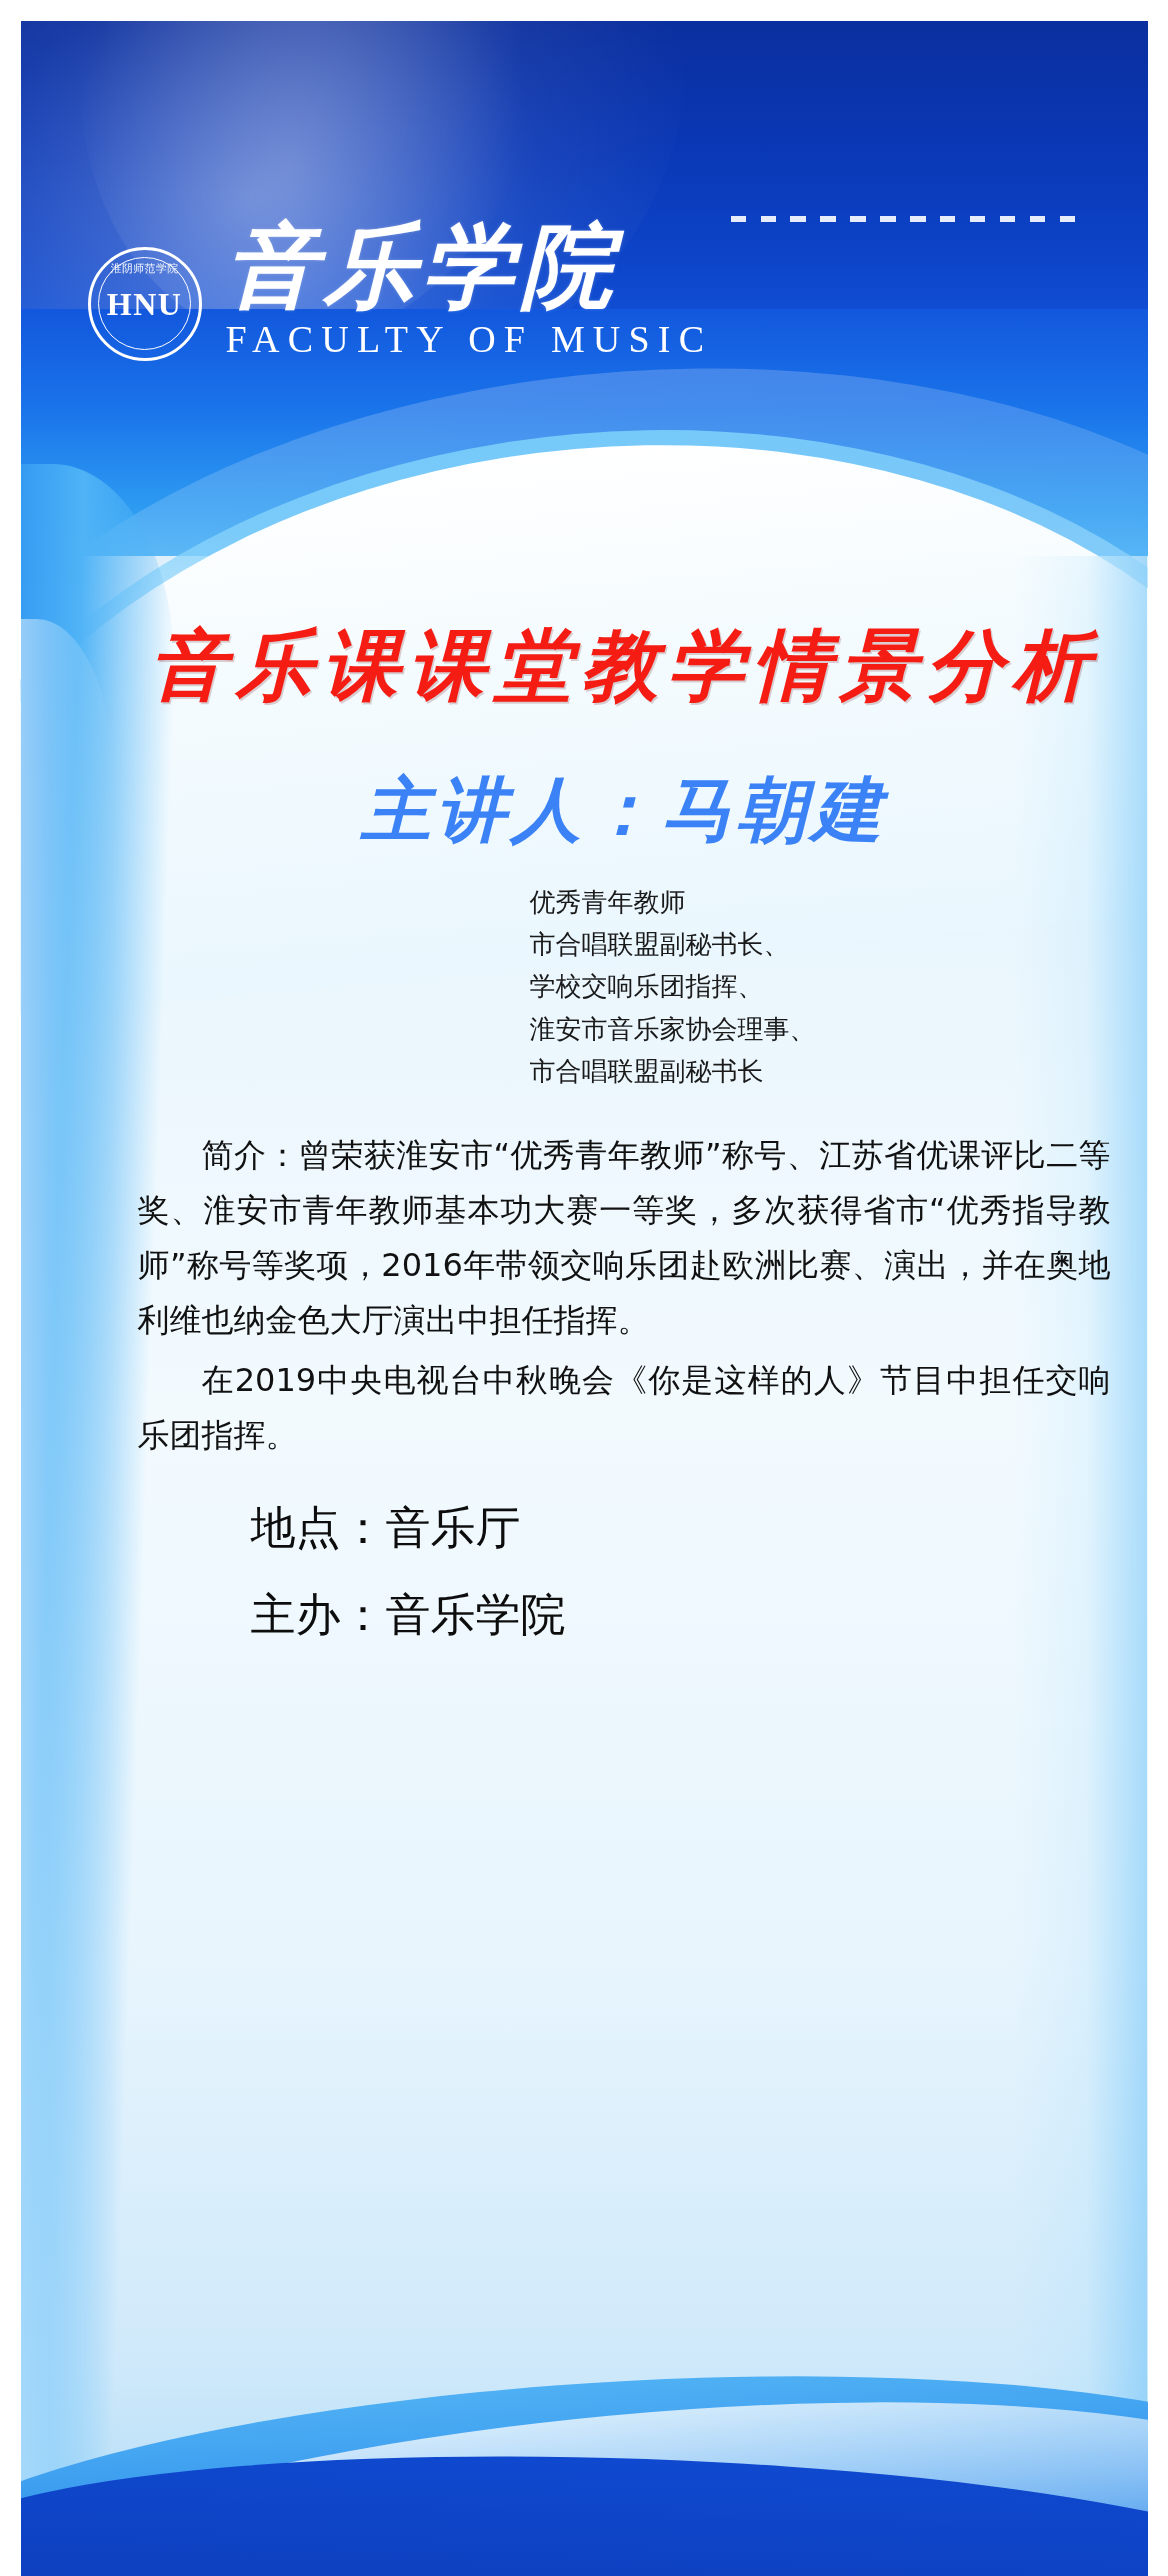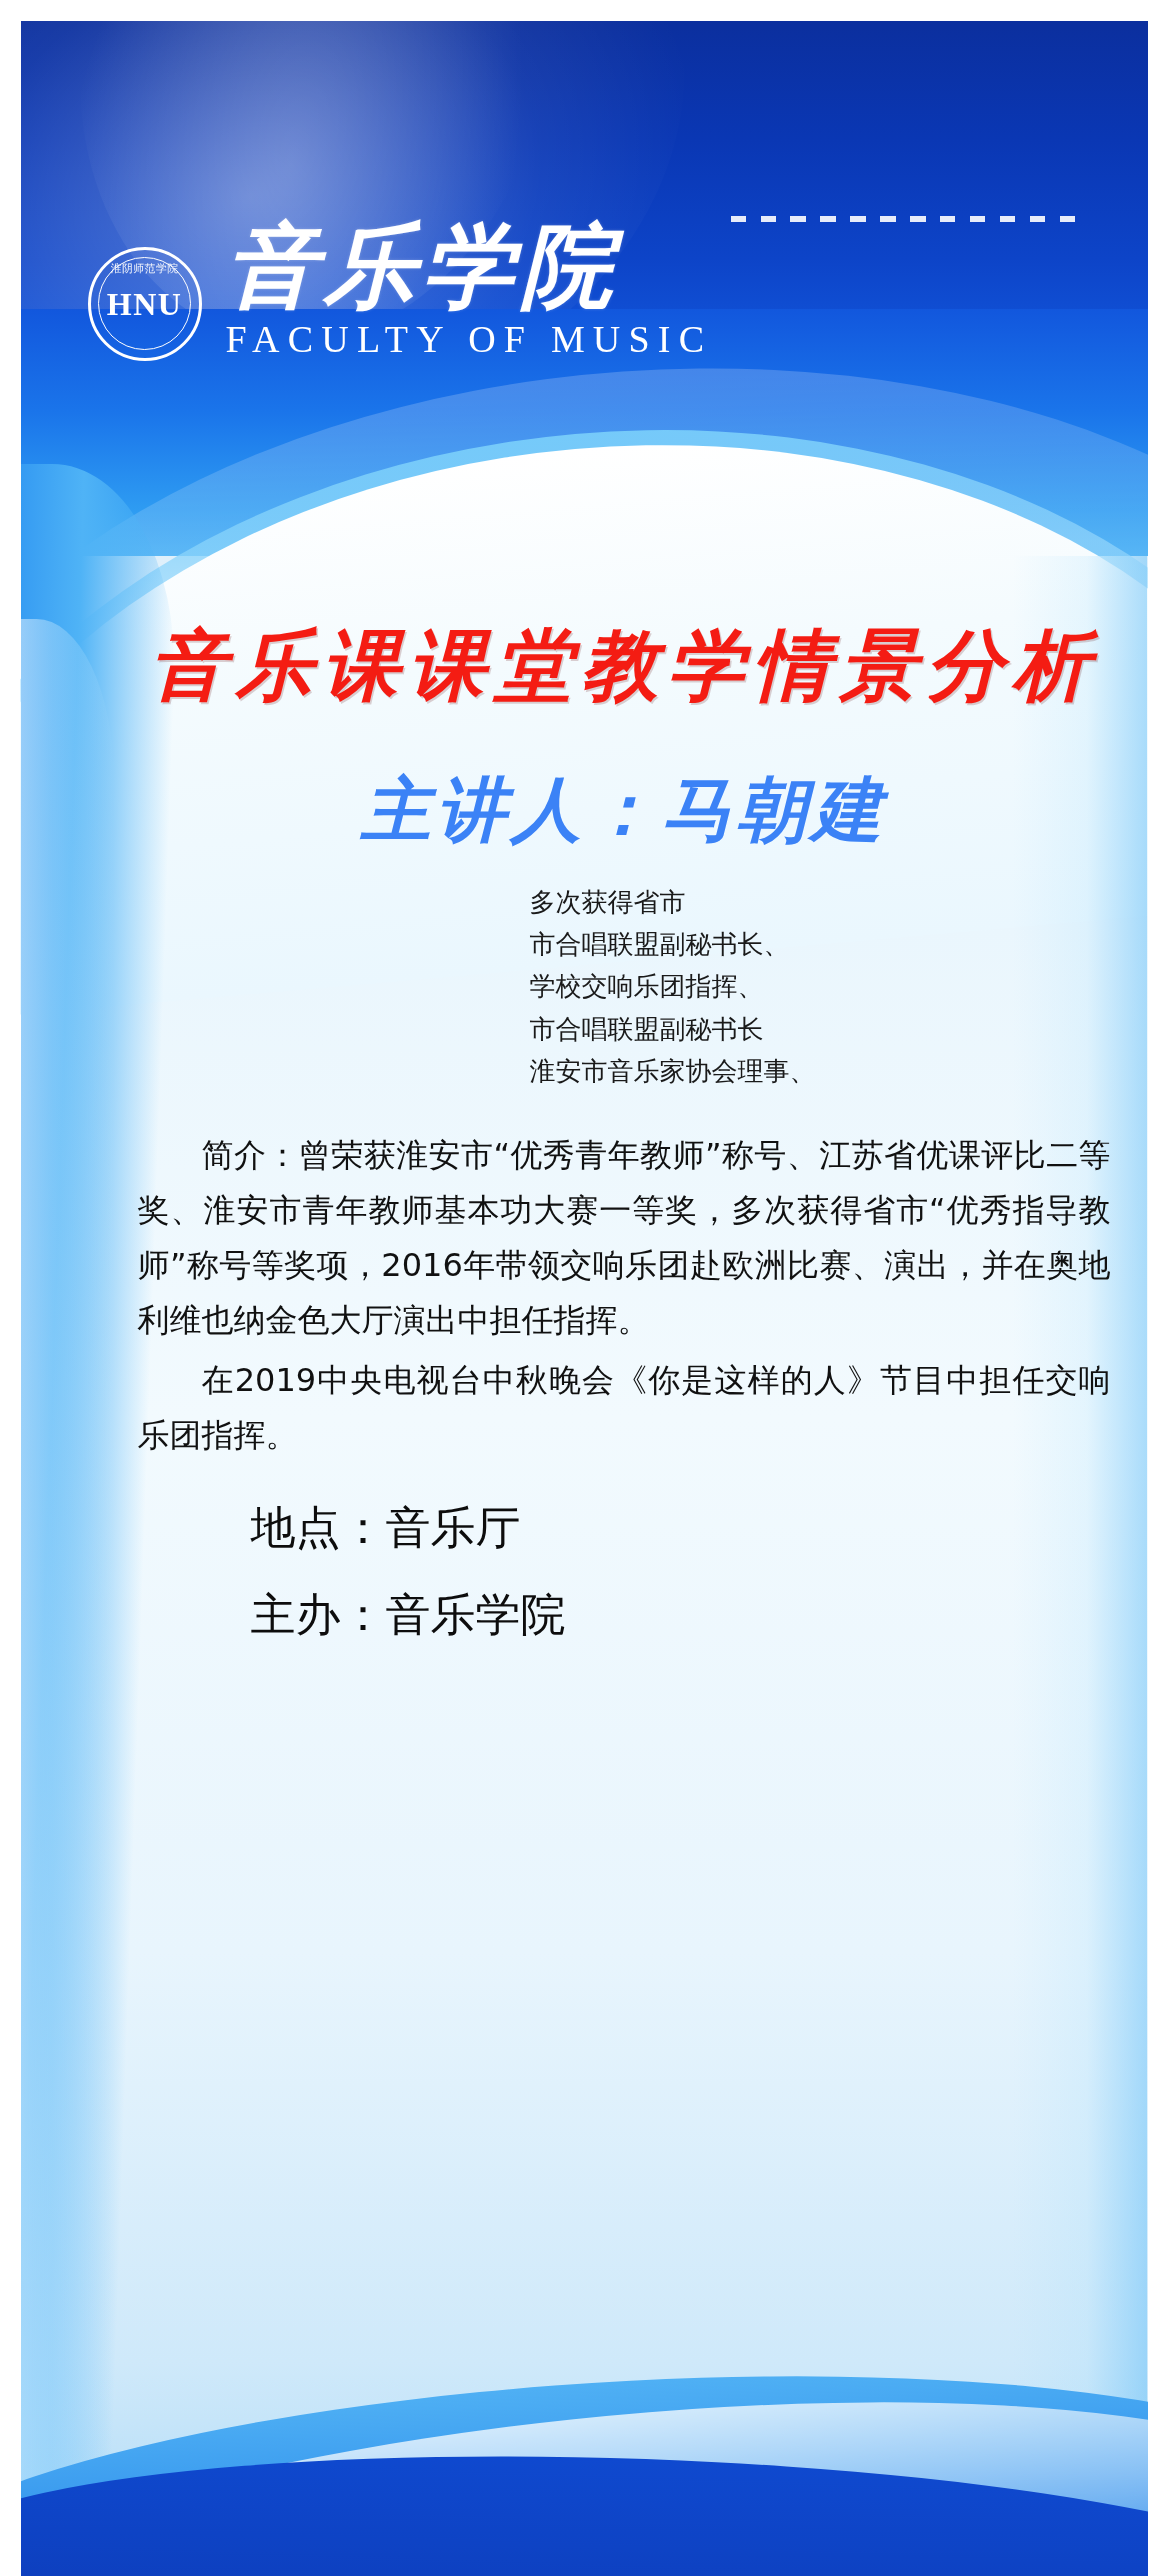--- a/index.html
+++ b/index.html
@@ -411,25 +411,25 @@
     <i></i>
   </div>
 
   <div class="content">
 
     <div class="title">音乐课课堂教学情景分析</div>
 
     <div class="speaker">主讲人：马朝建</div>
 
     <div class="credentials">
-      <div>多次获得省市</div>
+      <div>优秀青年教师</div>
       <div>市合唱联盟副秘书长、</div>
       <div>学校交响乐团指挥、</div>
+      <div>淮安市音乐家协会理事、</div>
       <div>市合唱联盟副秘书长</div>
-      <div>淮安市音乐家协会理事、</div>
     </div>
 
     <div class="bio">
       <p>简介：曾荣获淮安市“优秀青年教师”称号、江苏省优课评比二等奖、淮安市青年教师基本功大赛一等奖，多次获得省市“优秀指导教师”称号等奖项，2016年带领交响乐团赴欧洲比赛、演出，并在奥地利维也纳金色大厅演出中担任指挥。</p>
       <p>在2019中央电视台中秋晚会《你是这样的人》节目中担任交响乐团指挥。</p>
     </div>
 
     <div class="facts">
       <div class="row">
         <span>地点：</span><span>音乐厅</span>

